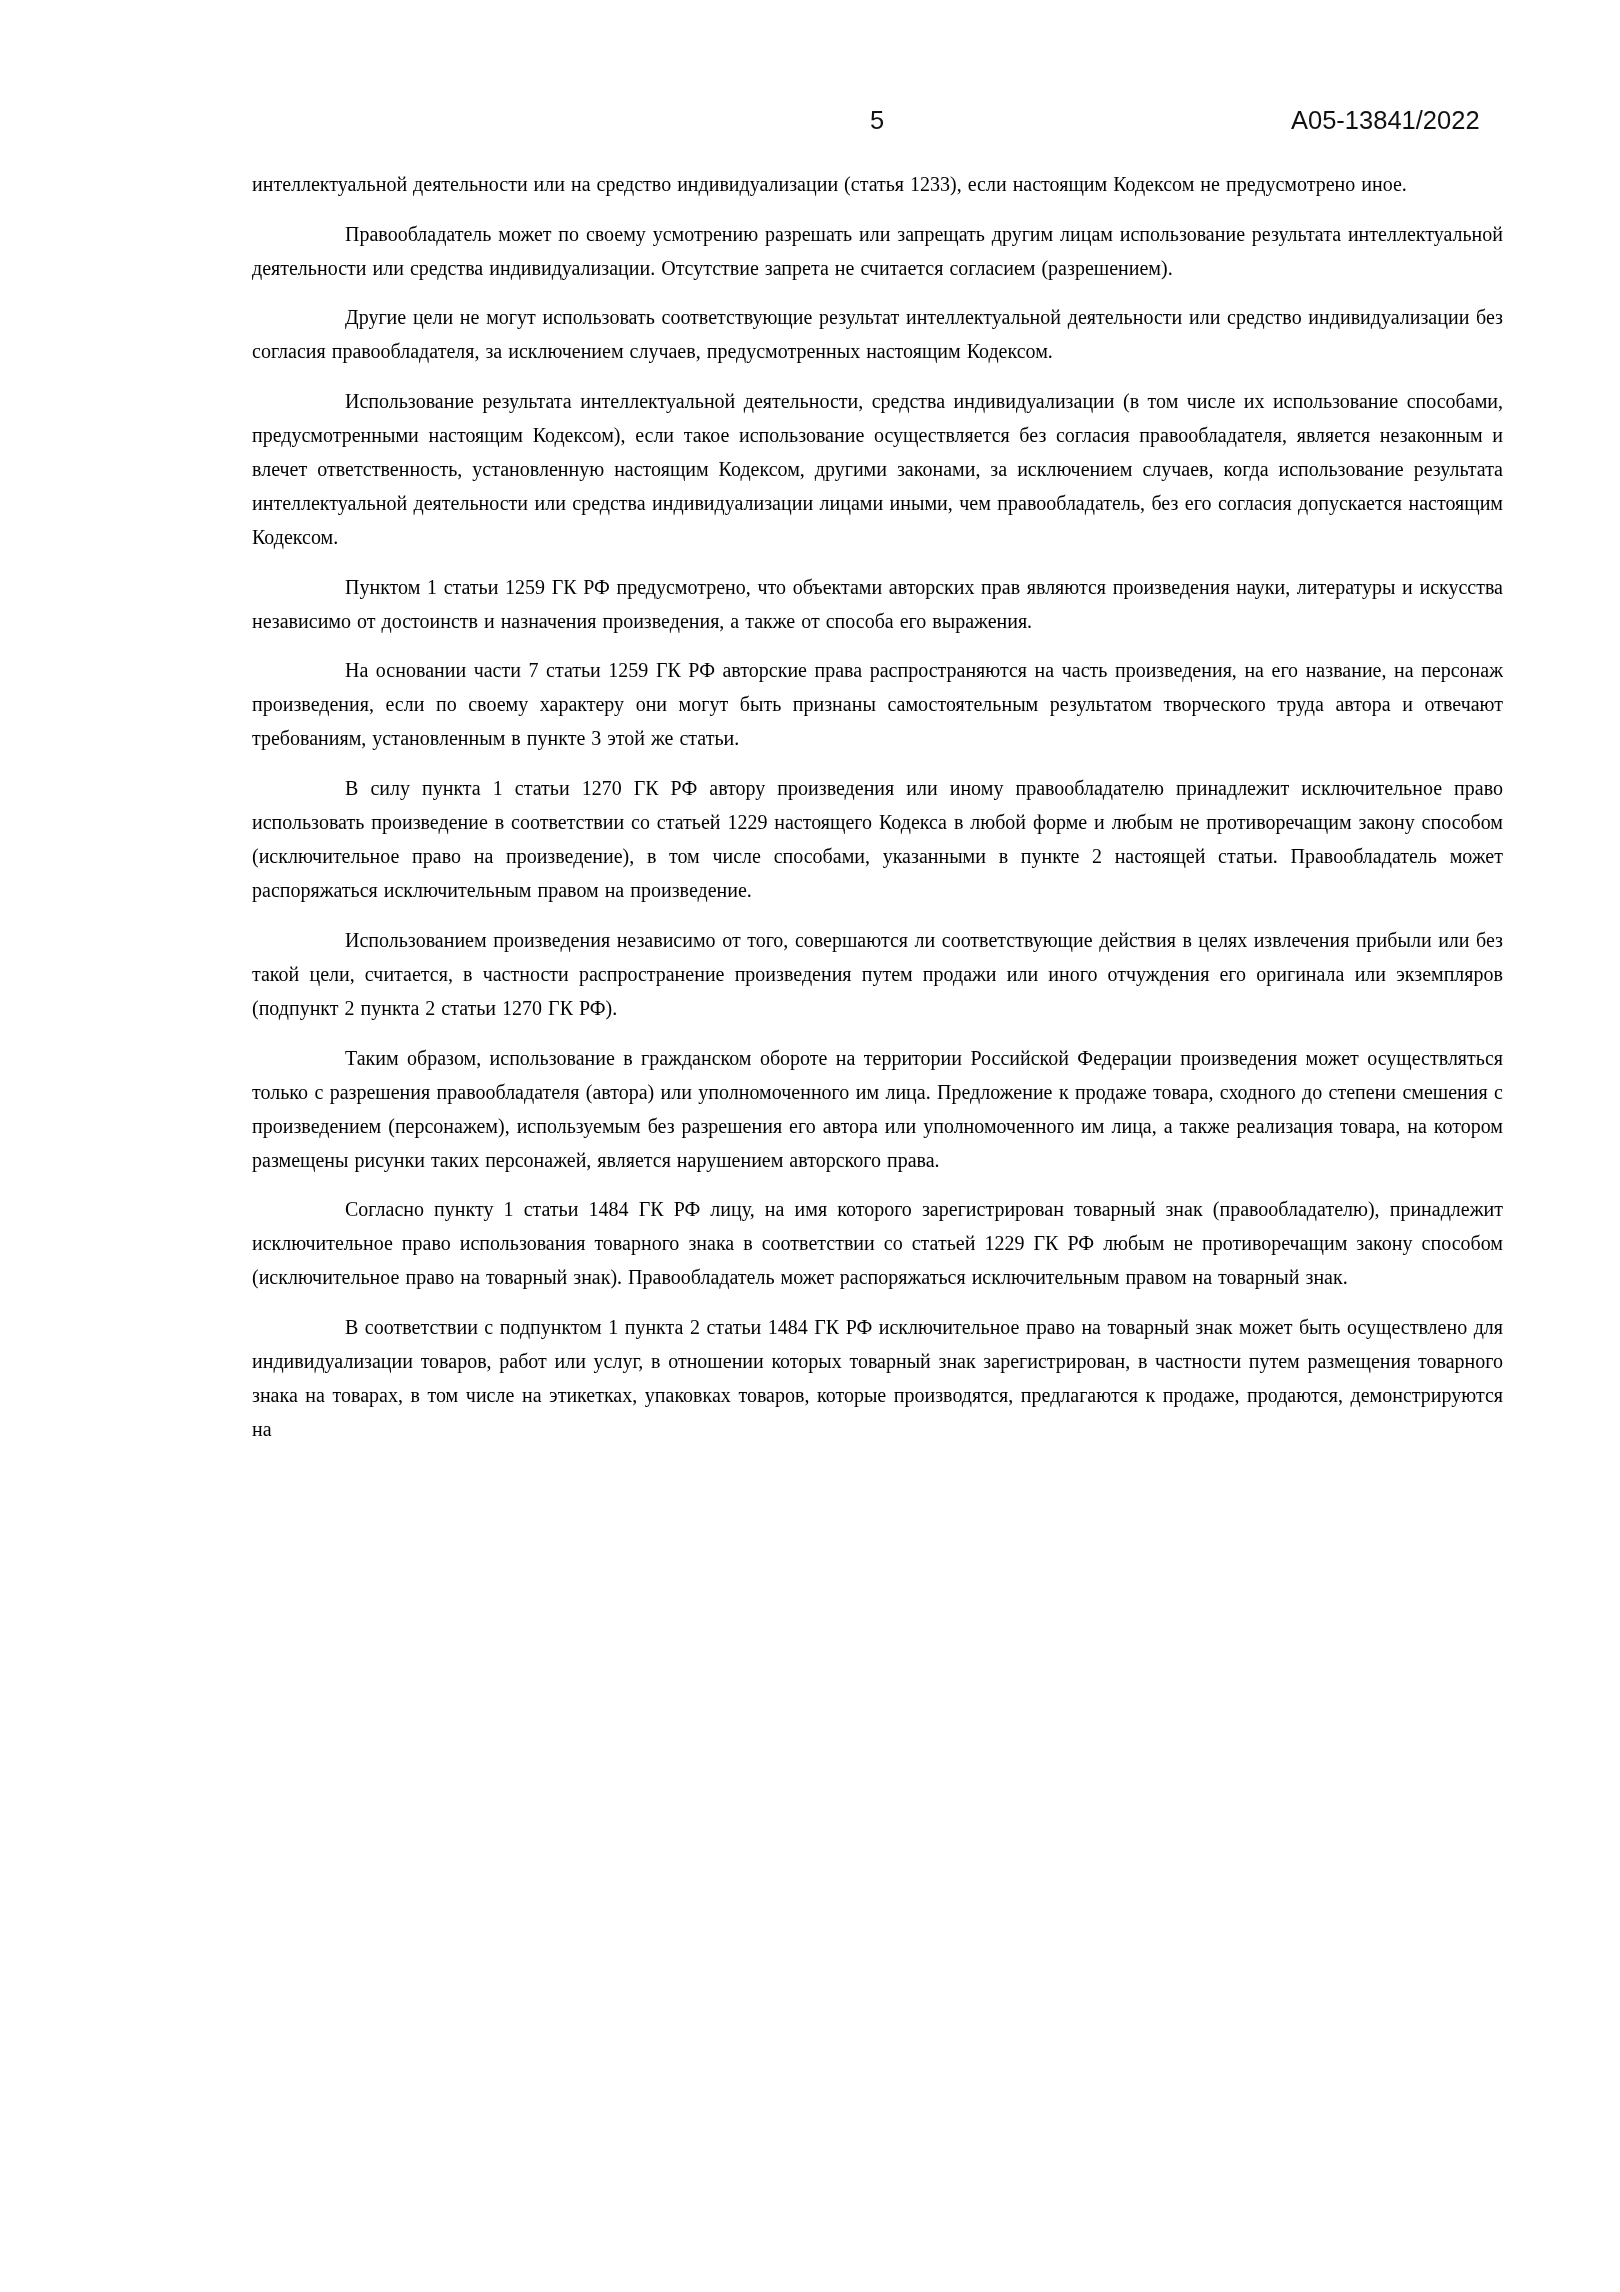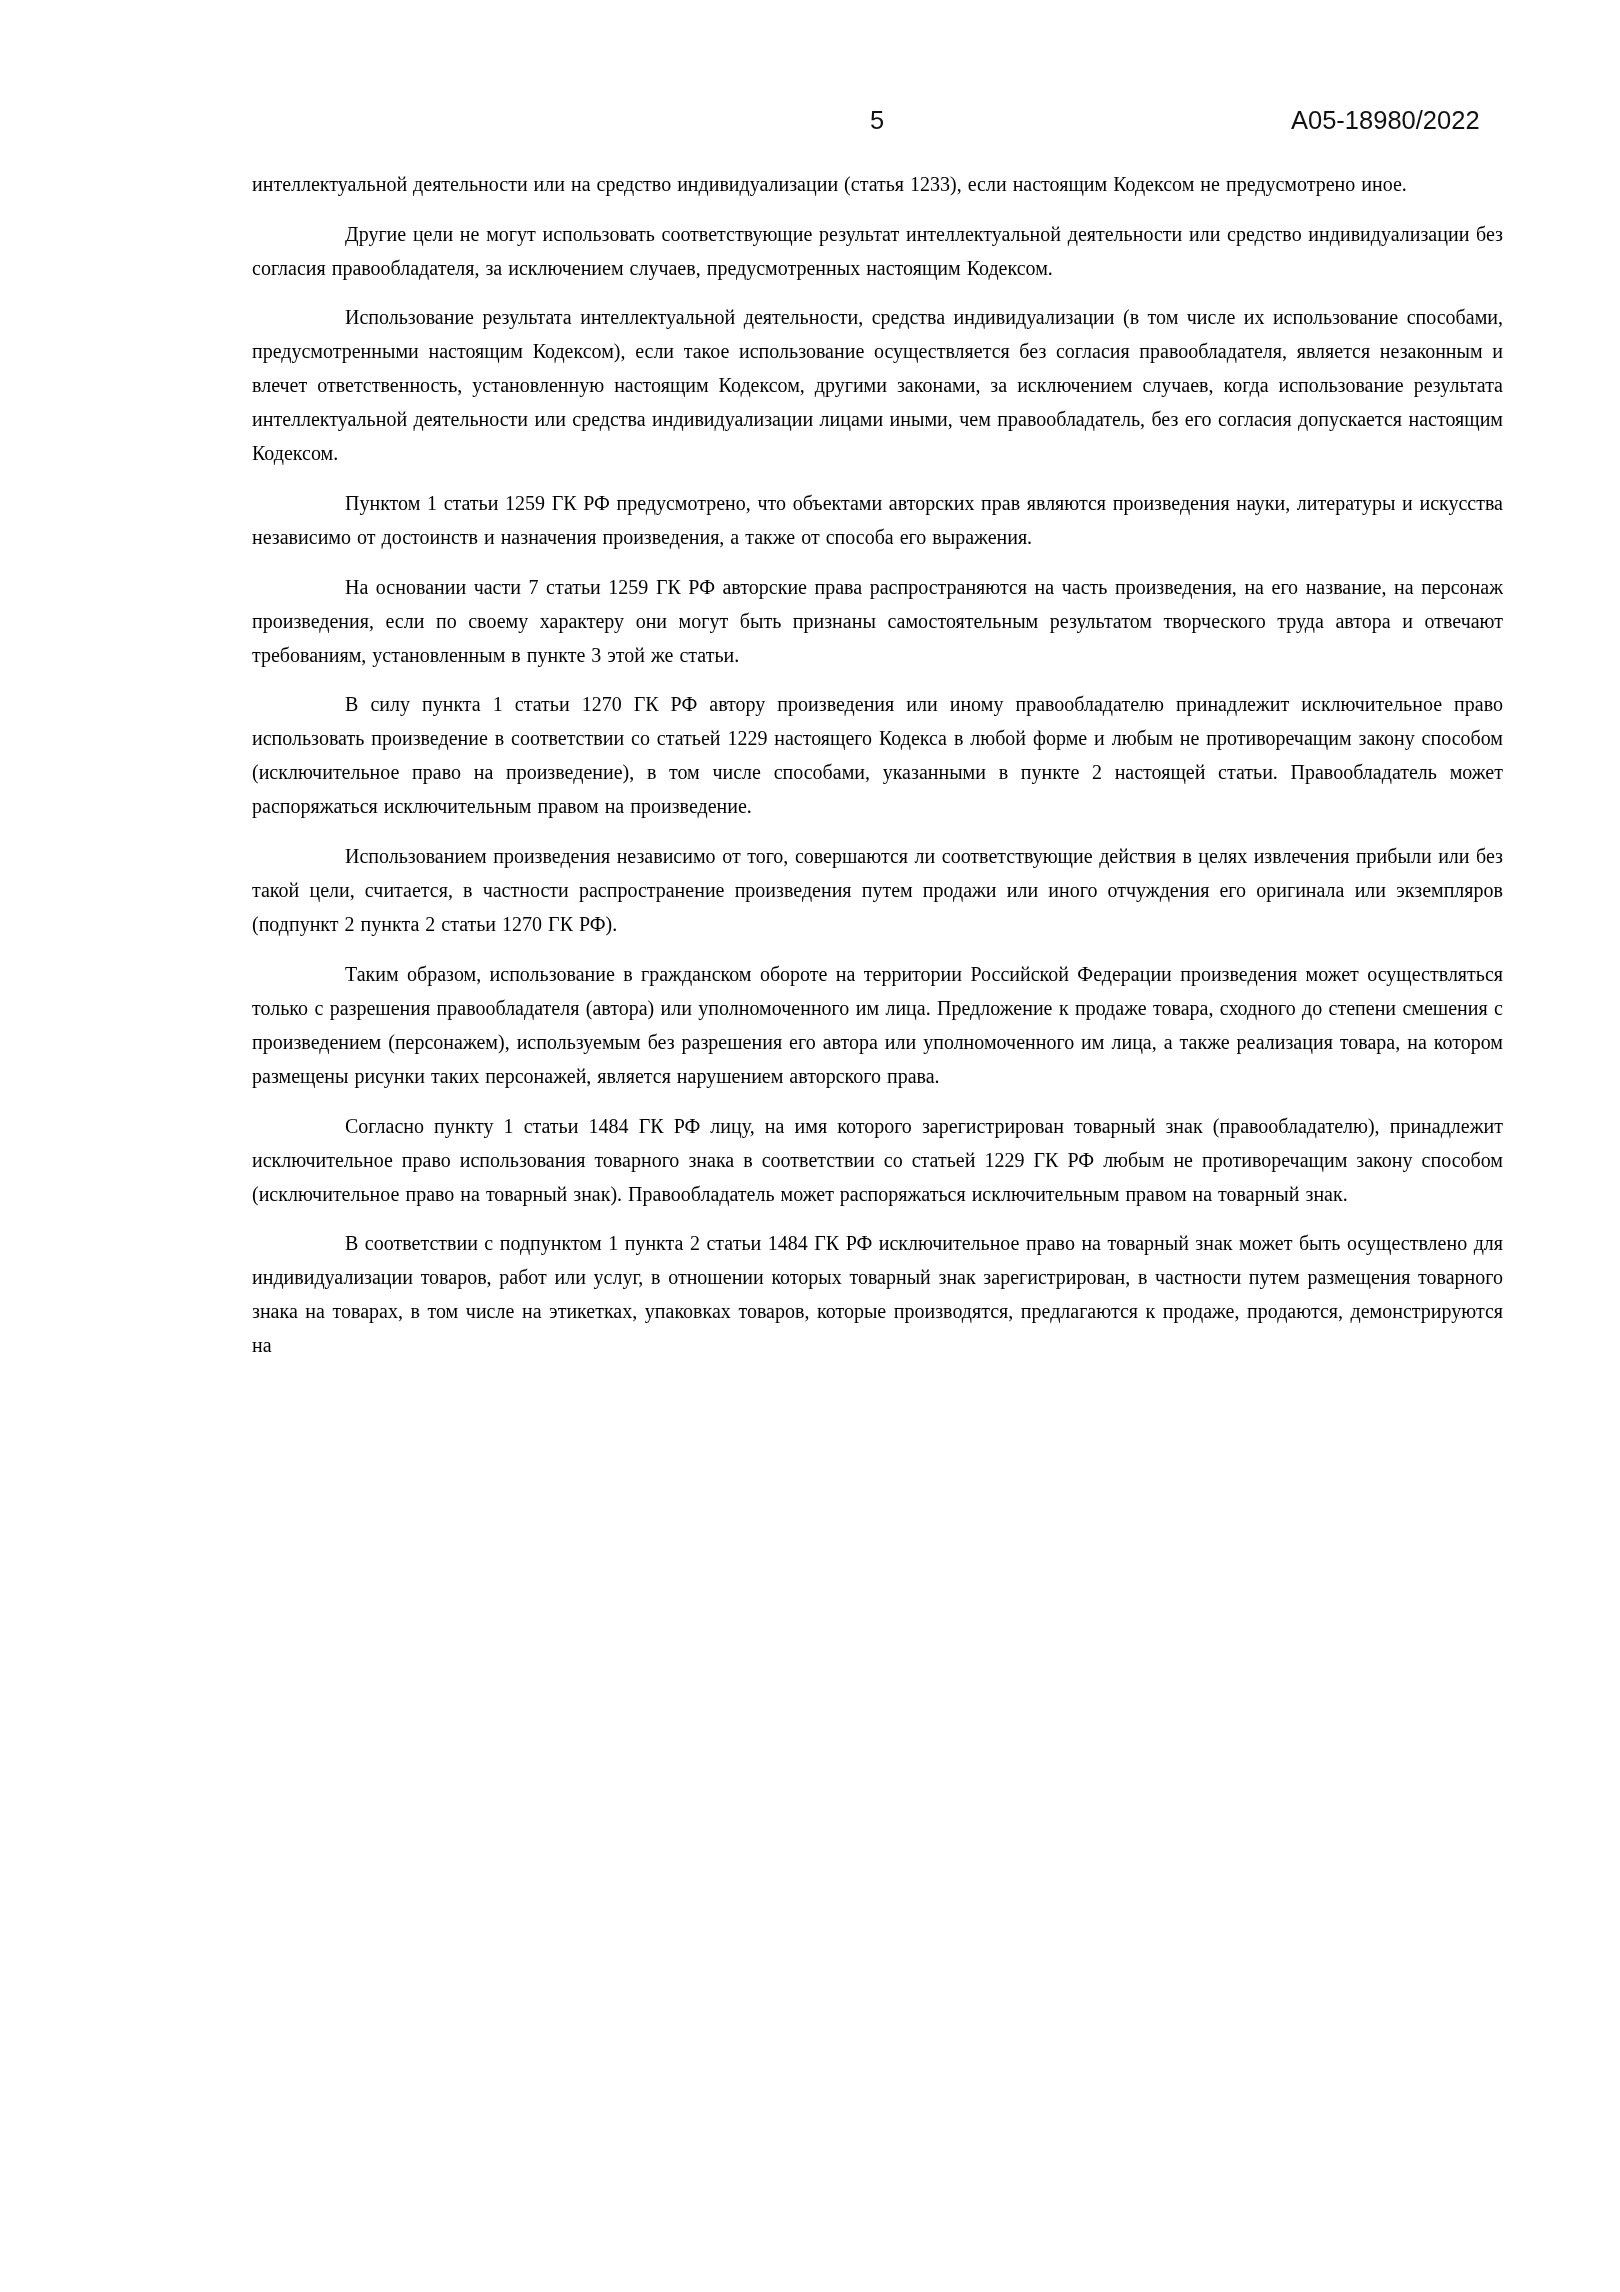--- a/index.html
+++ b/index.html
@@ -61,25 +61,26 @@
     text-indent: 0;
   }
 </style>
 </head>
 <body>
 
 <div class="page">
 
   <div class="header">
     <span class="page-number">5</span>
-    <span class="case-number">А05-18980/2022</span>
+    <span class="case-number">А05-13841/2022</span>
   </div>
 
   <div class="content">
     <p class="no-indent">интеллектуальной деятельности или на средство индивидуализации (статья 1233), если настоящим Кодексом не предусмотрено иное.</p>
+    <p>Правообладатель может по своему усмотрению разрешать или запрещать другим лицам использование результата интеллектуальной деятельности или средства индивидуализации. Отсутствие запрета не считается согласием (разрешением).</p>
     <p>Другие цели не могут использовать соответствующие результат интеллектуальной деятельности или средство индивидуализации без согласия правообладателя, за исключением случаев, предусмотренных настоящим Кодексом.</p>
     <p>Использование результата интеллектуальной деятельности, средства индивидуализации (в том числе их использование способами, предусмотренными настоящим Кодексом), если такое использование осуществляется без согласия правообладателя, является незаконным и влечет ответственность, установленную настоящим Кодексом, другими законами, за исключением случаев, когда использование результата интеллектуальной деятельности или средства индивидуализации лицами иными, чем правообладатель, без его согласия допускается настоящим Кодексом.</p>
     <p>Пунктом 1 статьи 1259 ГК РФ предусмотрено, что объектами авторских прав являются произведения науки, литературы и искусства независимо от достоинств и назначения произведения, а также от способа его выражения.</p>
     <p>На основании части 7 статьи 1259 ГК РФ авторские права распространяются на часть произведения, на его название, на персонаж произведения, если по своему характеру они могут быть признаны самостоятельным результатом творческого труда автора и отвечают требованиям, установленным в пункте 3 этой же статьи.</p>
     <p>В силу пункта 1 статьи 1270 ГК РФ автору произведения или иному правообладателю принадлежит исключительное право использовать произведение в соответствии со статьей 1229 настоящего Кодекса в любой форме и любым не противоречащим закону способом (исключительное право на произведение), в том числе способами, указанными в пункте 2 настоящей статьи. Правообладатель может распоряжаться исключительным правом на произведение.</p>
     <p>Использованием произведения независимо от того, совершаются ли соответствующие действия в целях извлечения прибыли или без такой цели, считается, в частности распространение произведения путем продажи или иного отчуждения его оригинала или экземпляров (подпункт 2 пункта 2 статьи 1270 ГК РФ).</p>
     <p>Таким образом, использование в гражданском обороте на территории Российской Федерации произведения может осуществляться только с разрешения правообладателя (автора) или уполномоченного им лица. Предложение к продаже товара, сходного до степени смешения с произведением (персонажем), используемым без разрешения его автора или уполномоченного им лица, а также реализация товара, на котором размещены рисунки таких персонажей, является нарушением авторского права.</p>
     <p>Согласно пункту 1 статьи 1484 ГК РФ лицу, на имя которого зарегистрирован товарный знак (правообладателю), принадлежит исключительное право использования товарного знака в соответствии со статьей 1229 ГК РФ любым не противоречащим закону способом (исключительное право на товарный знак). Правообладатель может распоряжаться исключительным правом на товарный знак.</p>
     <p>В соответствии с подпунктом 1 пункта 2 статьи 1484 ГК РФ исключительное право на товарный знак может быть осуществлено для индивидуализации товаров, работ или услуг, в отношении которых товарный знак зарегистрирован, в частности путем размещения товарного знака на товарах, в том числе на этикетках, упаковках товаров, которые производятся, предлагаются к продаже, продаются, демонстрируются на</p>
   </div>

